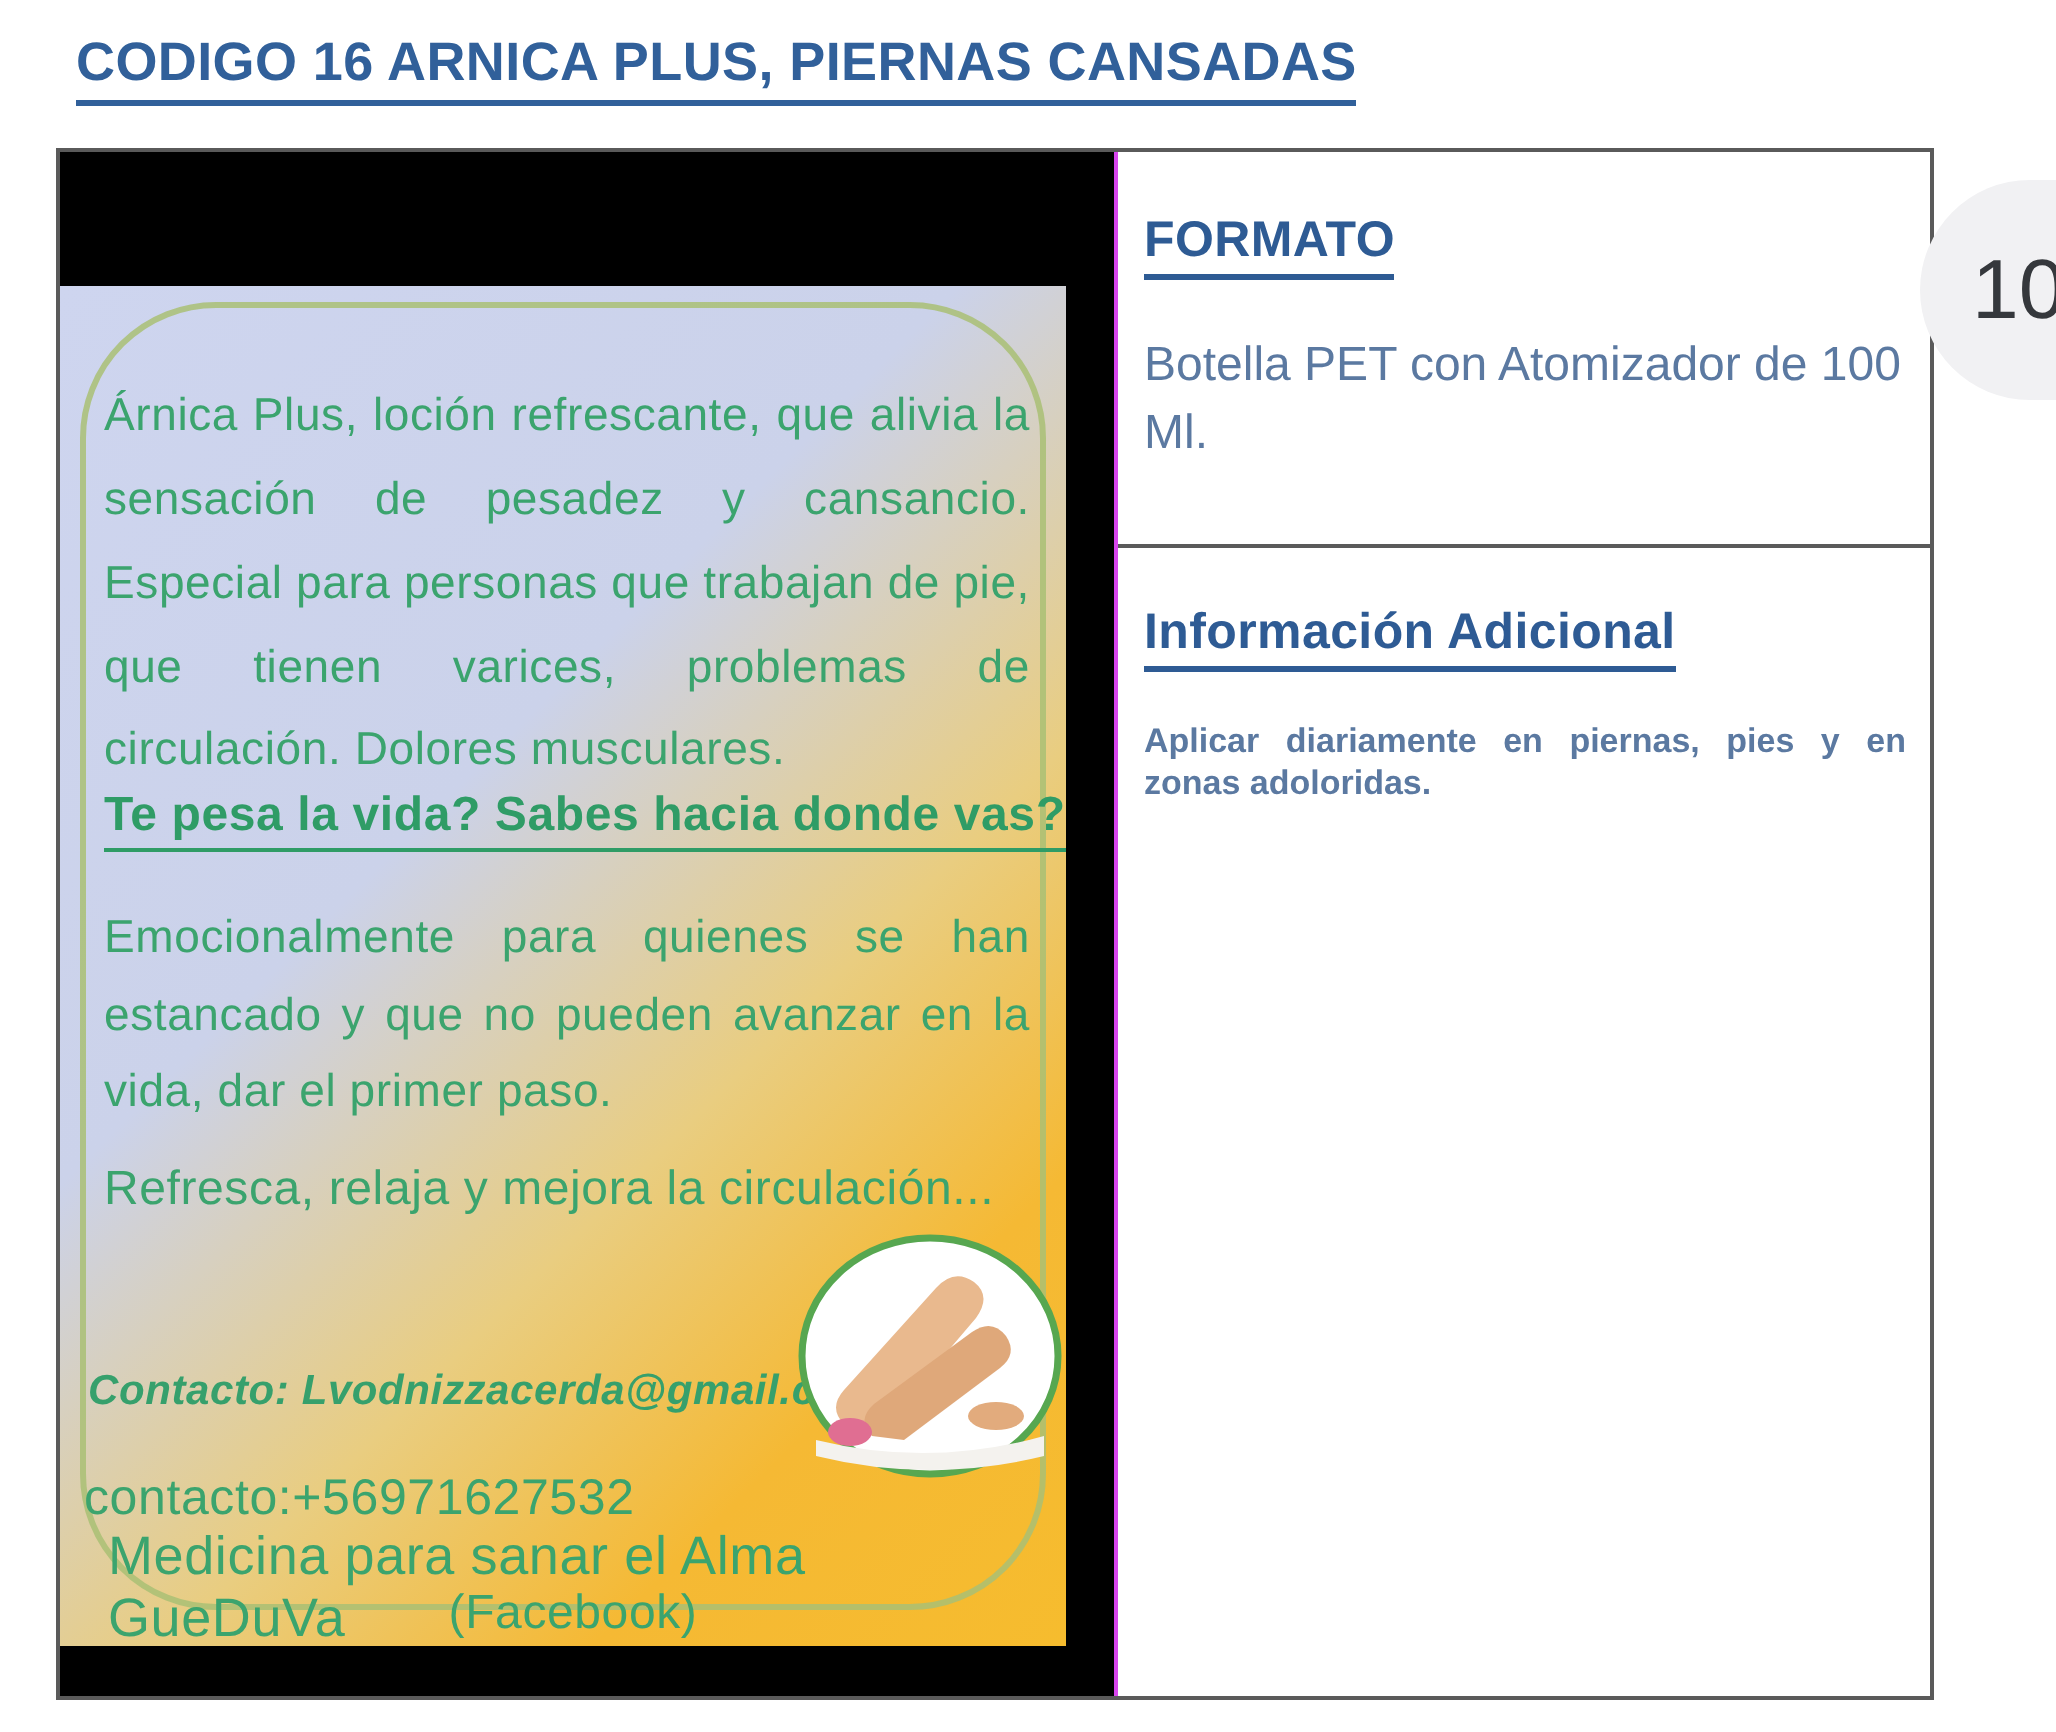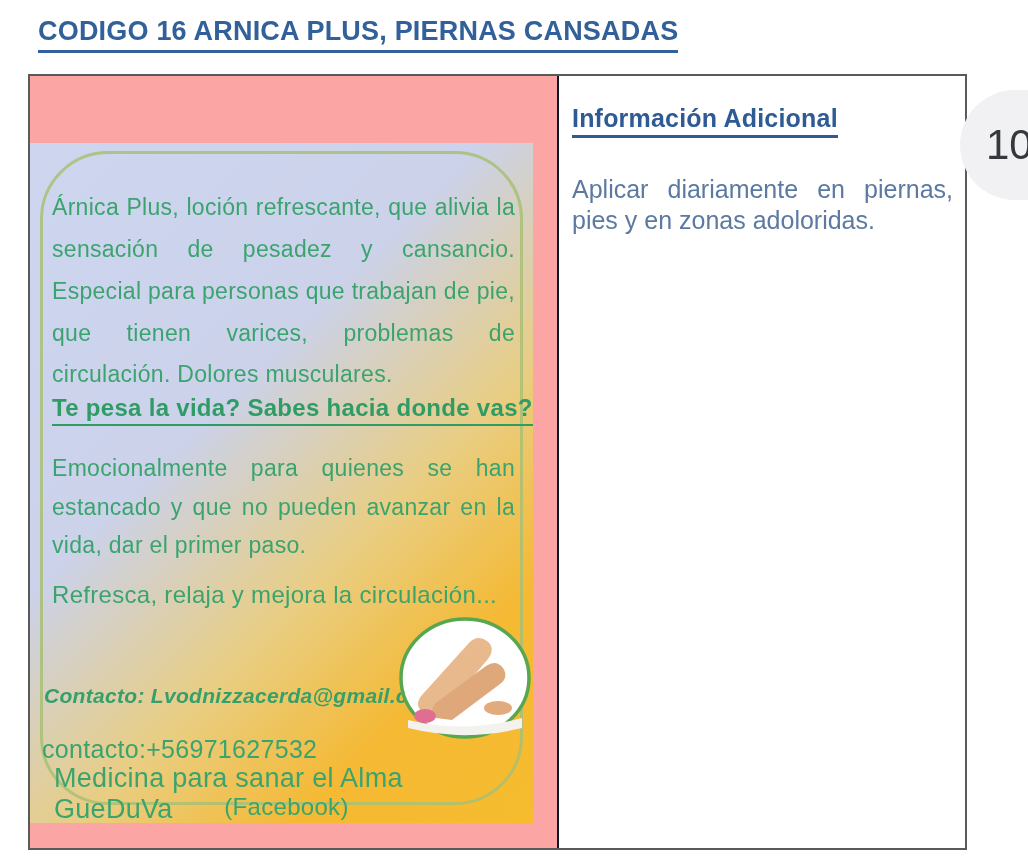--- a/index.html
+++ b/index.html
@@ -13,30 +13,30 @@
     font-size:27px; font-weight:bold; color:#31609a;
     letter-spacing:.2px; border-bottom:3px solid #31609a; padding-bottom:3px;
   }
 
   
   .spec-table{
     position:absolute; left:28px; top:74px; width:939px; height:776px;
     border:2px solid #5a5a5a;
     display:grid; grid-template-columns:529px 1fr; grid-template-rows:198px 1fr;
   }
-  .cell-left{ grid-row:1 / 3; border-right:2px solid #0f172a; position:relative; background:#fca5a5; }
+  .cell-left{ grid-row:1 / 3; border-right:2px solid #d946ef; position:relative; background:#000000; }
   .cell-formato{ border-bottom:2px solid #5a5a5a; padding:30px 14px 0 13px; background:#fff; }
   .cell-info{ padding:28px 12px 0 13px; background:#fff; }
 
   .blue-header{
     display:inline-block; font-size:25px; font-weight:bold; color:#2e5b94;
     border-bottom:3px solid #2e5b94; padding-bottom:2px; letter-spacing:.2px;
   }
   .blue-body{ color:#5b79a1; font-size:24px; line-height:1.4; margin-top:26px; }
-  .cell-info .blue-body{ font-size:25px; line-height:1.25; text-align:justify; margin-top:36px; }
+  .cell-info .blue-body{ font-size:17px; line-height:1.25; text-align:justify; margin-top:24px;font-weight:bold; }
   .cell-info p+p{ margin-top:0; }
 
   
   .flyer{
     position:absolute; left:0px; top:67px; width:503px; height:680px;
     background:linear-gradient(135deg,#ced5ef 0%,#cbd2ea 38%,#e9cd80 62%,#f5b934 80%,#f6bc2e 100%);
     color:#3ba46e; overflow:hidden;
   }
   .flyer-frame{
     position:absolute; left:10px; right:10px; top:8px; bottom:18px;
@@ -91,20 +91,24 @@
             <path d="M24 96 Q16 88 24 79 L70 28 Q79 18 89 25 Q98 32 90 43 L44 97 Z" fill="#e9b98e"></path>
             <path d="M38 102 Q30 94 39 86 L88 50 Q98 43 105 52 Q111 61 102 68 L54 104 Z" fill="#dfa87a"></path>
             <ellipse cx="100" cy="92" rx="14" ry="7" fill="#e2ab7d"></ellipse>
             <ellipse cx="27" cy="100" rx="11" ry="7" fill="#e06e92"></ellipse>
             <path d="M10 104 Q67 118 124 102 L124 112 Q67 126 10 112 Z" fill="#f4f2ee"></path>
           </svg>
         </div>
       </div>
     </div>
 
+    <div class="cell-formato">
+      <span class="blue-header">FORMATO</span>
+      <p class="blue-body">Botella PET con Atomizador de 100 Ml.</p>
+    </div>
 
     <div class="cell-info">
       <span class="blue-header">Información Adicional</span>
       <p class="blue-body">Aplicar diariamente en piernas, pies y en zonas adoloridas.</p>
     </div>
 
   </div>
 
   <div class="page-pill">
     <span>10</span>

